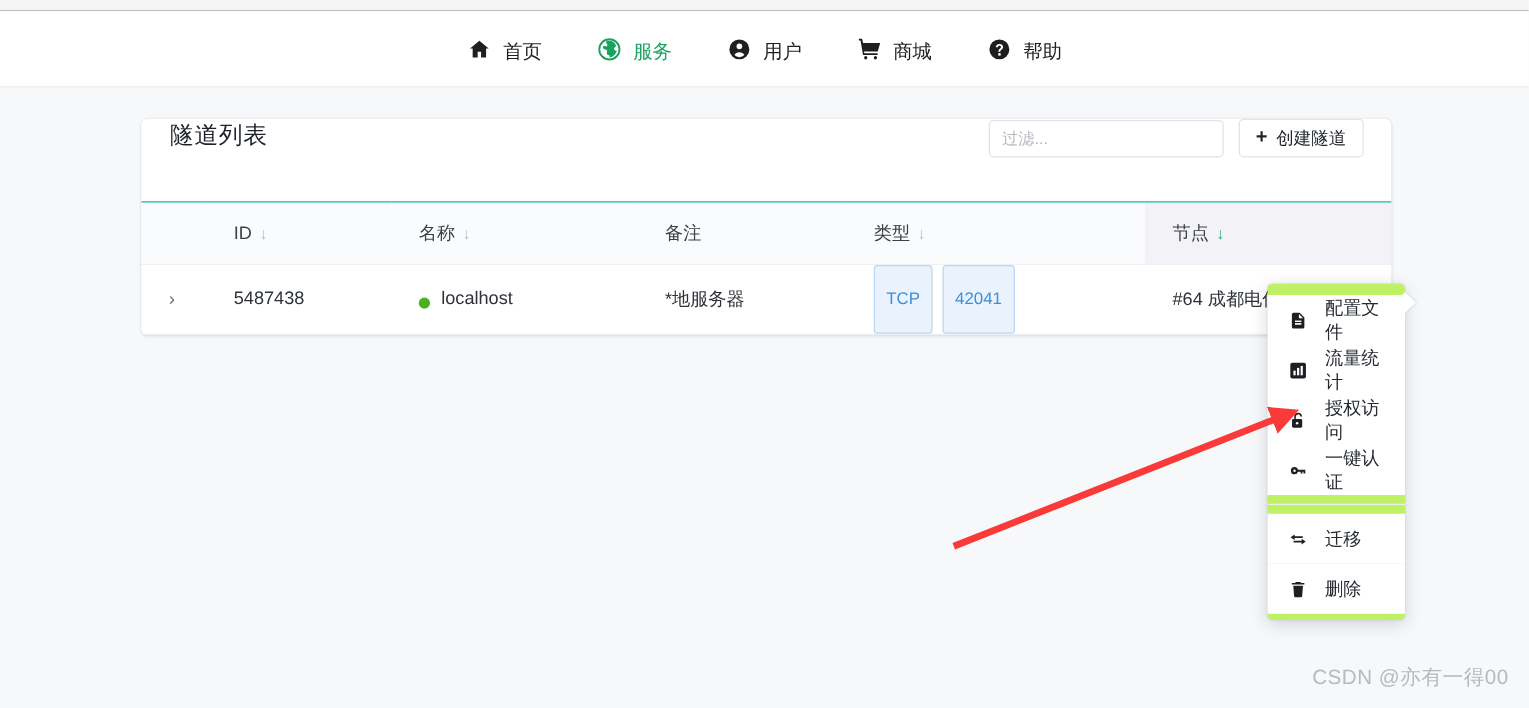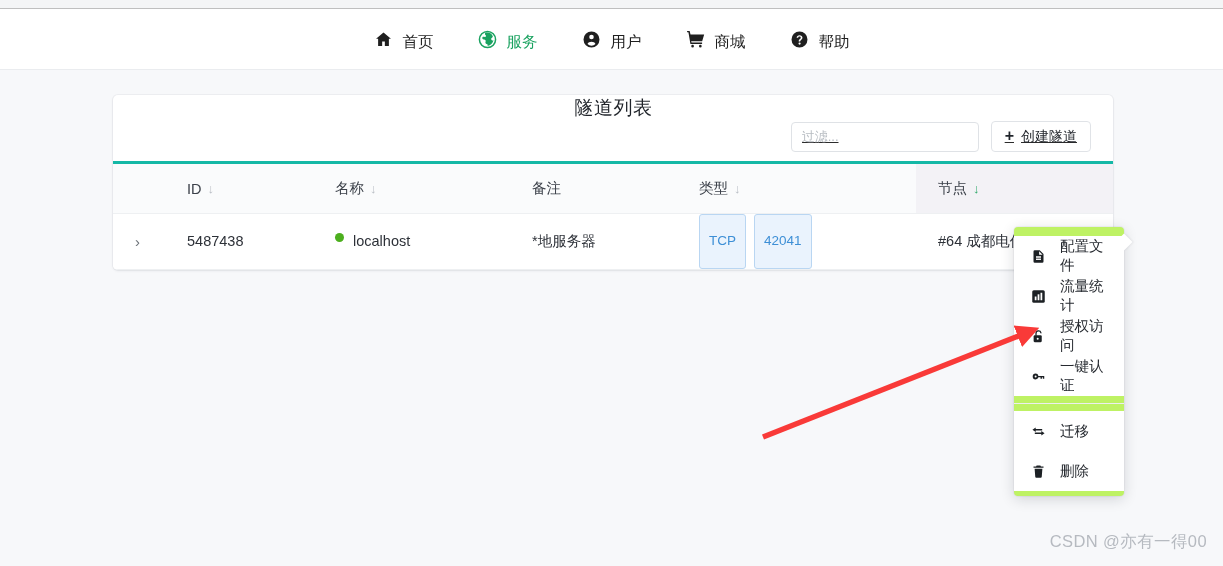--- a/index.html
+++ b/index.html
@@ -61,36 +61,34 @@
     top: 95px;
     width: 1000px;
     background: #ffffff;
     border-radius: 5px;
     box-shadow: 0 1px 3px rgba(16,24,40,.07), 0 0 0 1px rgba(16,24,40,.04);
     overflow: hidden;
   }
   .card-header {
     height: 66px;
     display: flex;
-    align-items: center;
+    align-items: flex-start;
     padding: 0 22px 0 23px;
     box-sizing: border-box;
-    flex-direction: column;
   }
   .card-title {
     font-size: 19px;
     color: #1f2329;
     letter-spacing: .5px;
   }
   .header-tools {
     margin-left: auto;
     display: flex;
     align-items: center;
     gap: 12px;
-    text-decoration: underline;
   }
   .filter-input {
     width: 188px;
     height: 30px;
     border: 1px solid #dfe2e6;
     border-radius: 4px;
     padding: 0 10px;
     font-size: 13px;
     font-family: inherit;
     color: #333;
@@ -124,39 +122,39 @@
   
   .tbl { width: 100%; border-collapse: collapse; table-layout: fixed; }
   .tbl thead tr { background: #fafbfc; }
   .tbl th {
     height: 49px;
     font-weight: normal;
     font-size: 14.5px;
     color: #3b4049;
     text-align: left;
     padding: 0;
-    border-top: 3px solid #14b8a6;
+    border-top: 1px solid #14b8a6;
     border-bottom: 1px solid #eef0f2;
     vertical-align: middle;
   }
   .tbl th.sorted-col { background: #f3f2f6; }
   .th-inner { display: flex; align-items: center; gap: 6px; padding-left: 22px; }
   .sort-arrow { font-size: 13px; color: #b9bdc4; line-height: 1; }
   .sort-arrow.active { color: #2fa96a; }
 
   .tbl td {
     height: 52px;
     font-size: 14.5px;
     color: #2d3138;
     padding: 0;
     vertical-align: middle;
     border-bottom: 1px solid #eef0f2;
     background: #fff;
   }
-  .td-inner { padding-left: 22px; display: flex; align-items: flex-start; }
+  .td-inner { padding-left: 22px; display: flex; align-items: flex-end; }
 
   .expand-chevron {
     color: #6b7178;
     font-size: 15px;
     padding-left: 22px;
     cursor: pointer;
     user-select: none;
   }
   .status-dot {
     width: 9px; height: 9px; border-radius: 50%;

